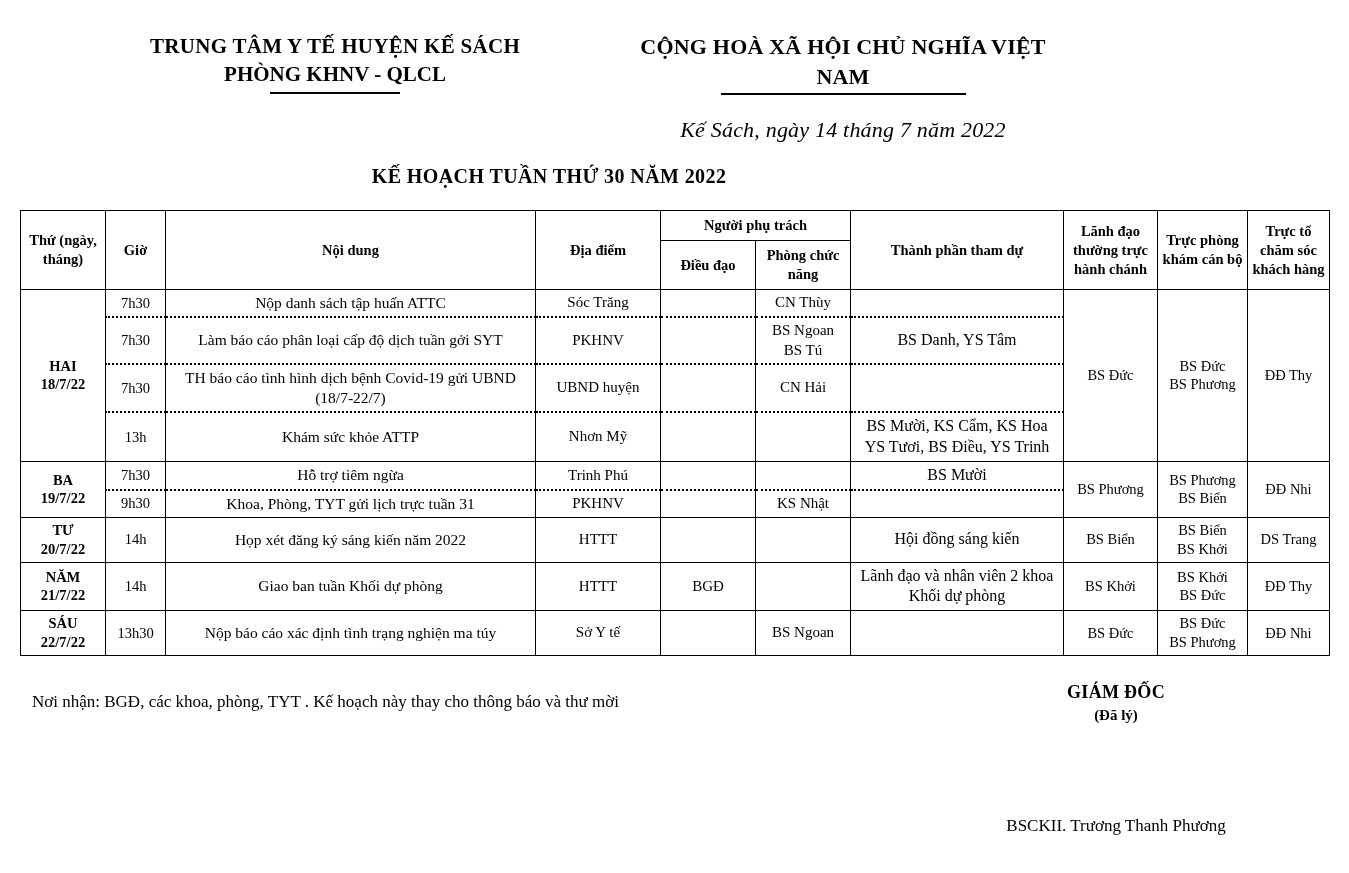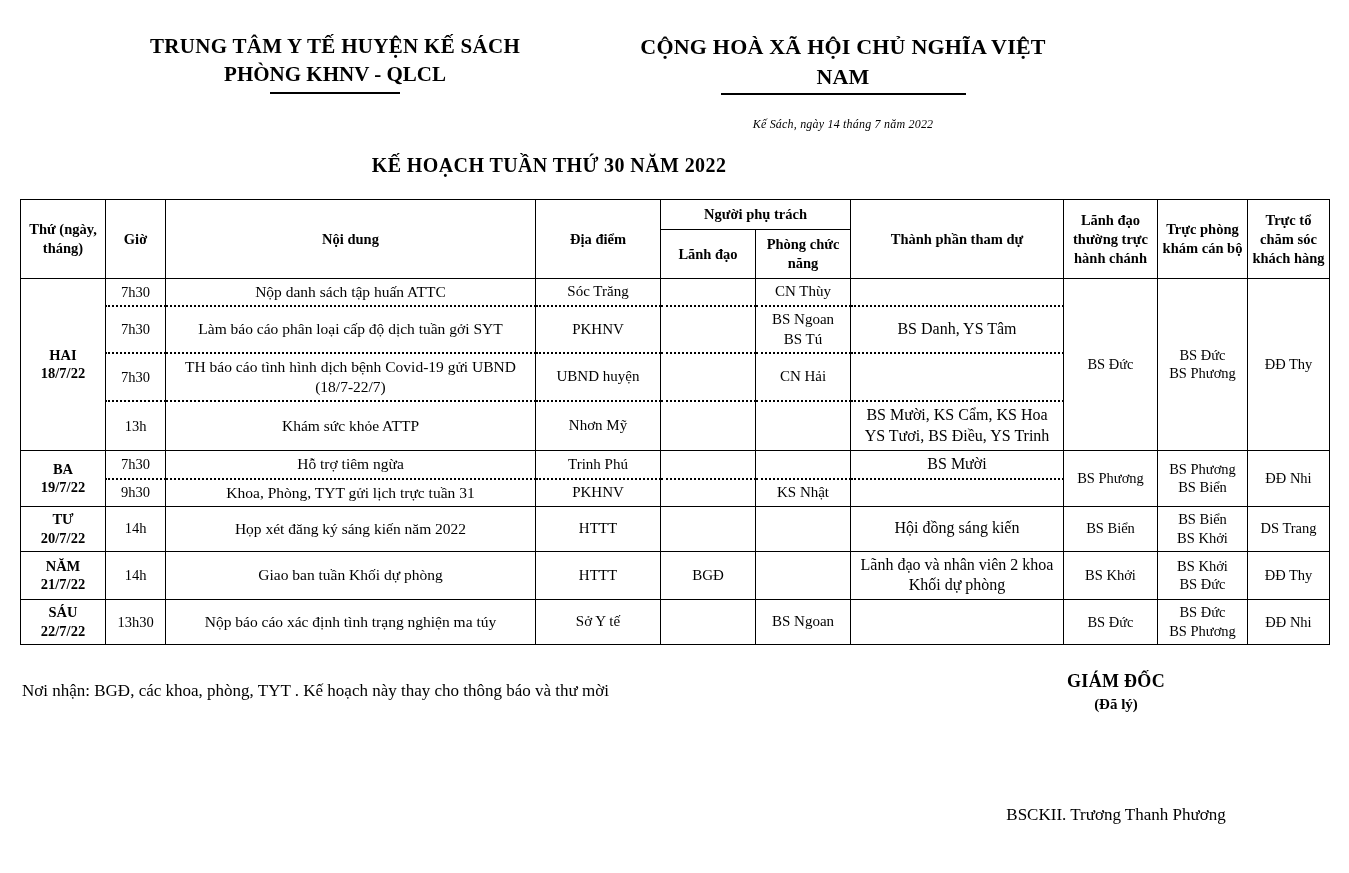--- a/index.html
+++ b/index.html
@@ -74,21 +74,21 @@
     display: inline-block;
   }
   .nation-underline {
     display: block;
     width: 245px;
     height: 2px;
     background: #000;
     margin: 2px auto 0 auto;
   }
   .place-date {
-    font-size: 12px;
+    font-size: 22px;
     font-style: italic;
     margin-top: 22px;
     letter-spacing: .2px;
   }
 
   
   .doc-title {
     text-align: center;
     font-size: 20px;
     font-weight: bold;
@@ -156,21 +156,21 @@
   col.c-care    { width: 82px; }
 
   
   .footer {
     position: relative;
     margin-top: 26px;
     height: 180px;
   }
   .recipients {
     position: absolute;
-    left: 22px;
+    left: 32px;
     top: 10px;
     font-size: 17px;
     white-space: nowrap;
   }
   .sign-block {
     position: absolute;
     left: 951px;
     top: 0;
     width: 330px;
     text-align: center;
@@ -236,21 +236,21 @@
           <th rowspan="2">Giờ</th>
           <th rowspan="2" class="col-content-h">Nội dung</th>
           <th rowspan="2">Địa điểm</th>
           <th colspan="2">Người phụ trách</th>
           <th rowspan="2">Thành phần tham dự</th>
           <th rowspan="2">Lãnh đạo thường trực hành chánh</th>
           <th rowspan="2">Trực phòng khám cán bộ</th>
           <th rowspan="2">Trực tổ chăm sóc khách hàng</th>
         </tr>
         <tr>
-          <th>Lãnh đạo</th>
+          <th>Điều đạo</th>
           <th>Phòng chức năng</th>
         </tr>
       </thead>
       <tbody id="schedule-body">
           <tr>
             <td class="col-day" rowspan="4">HAI<br>18/7/22</td>
             <td class="col-time dotted-bottom">7h30</td>
             <td class="col-content dotted-bottom">Nộp danh sách tập huấn ATTC</td>
             <td class="col-place dotted-bottom">Sóc Trăng</td>
             <td class="col-lead dotted-bottom"></td>

